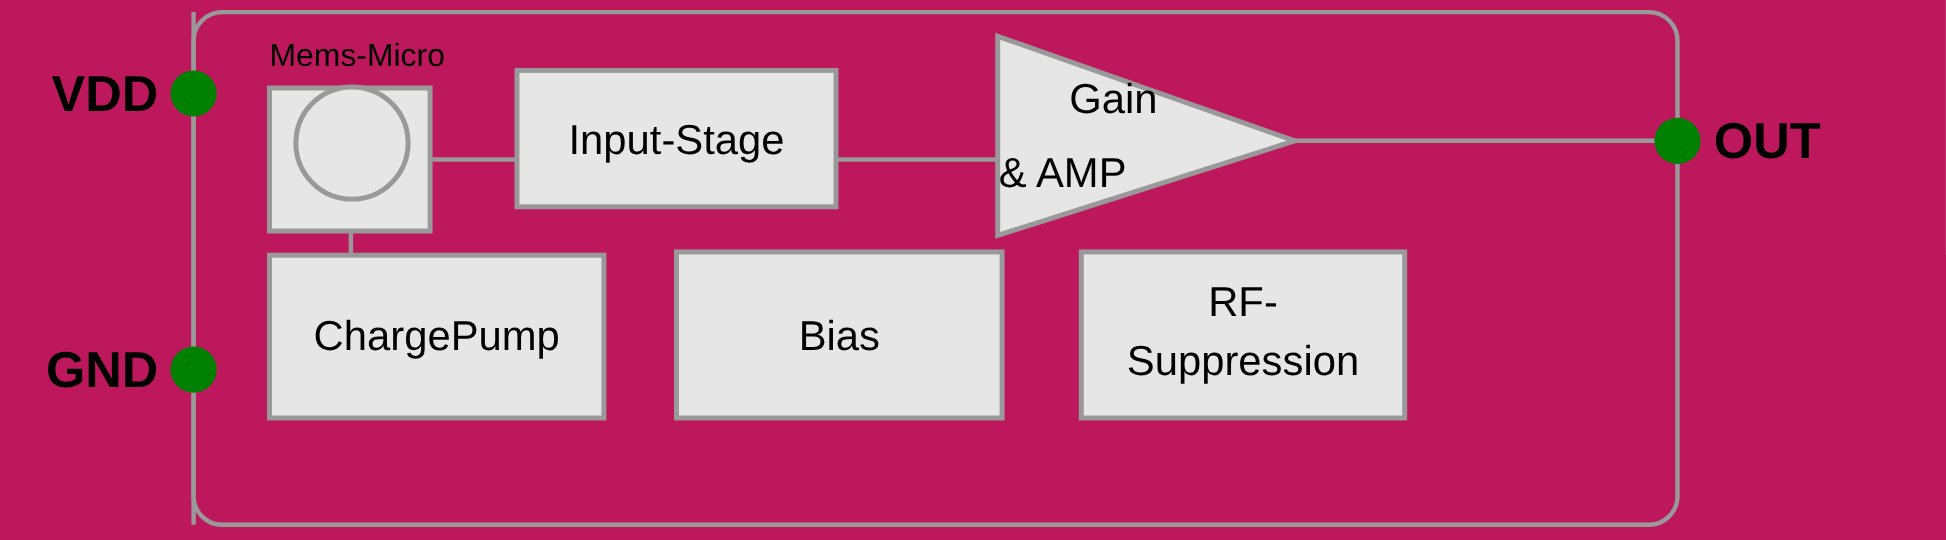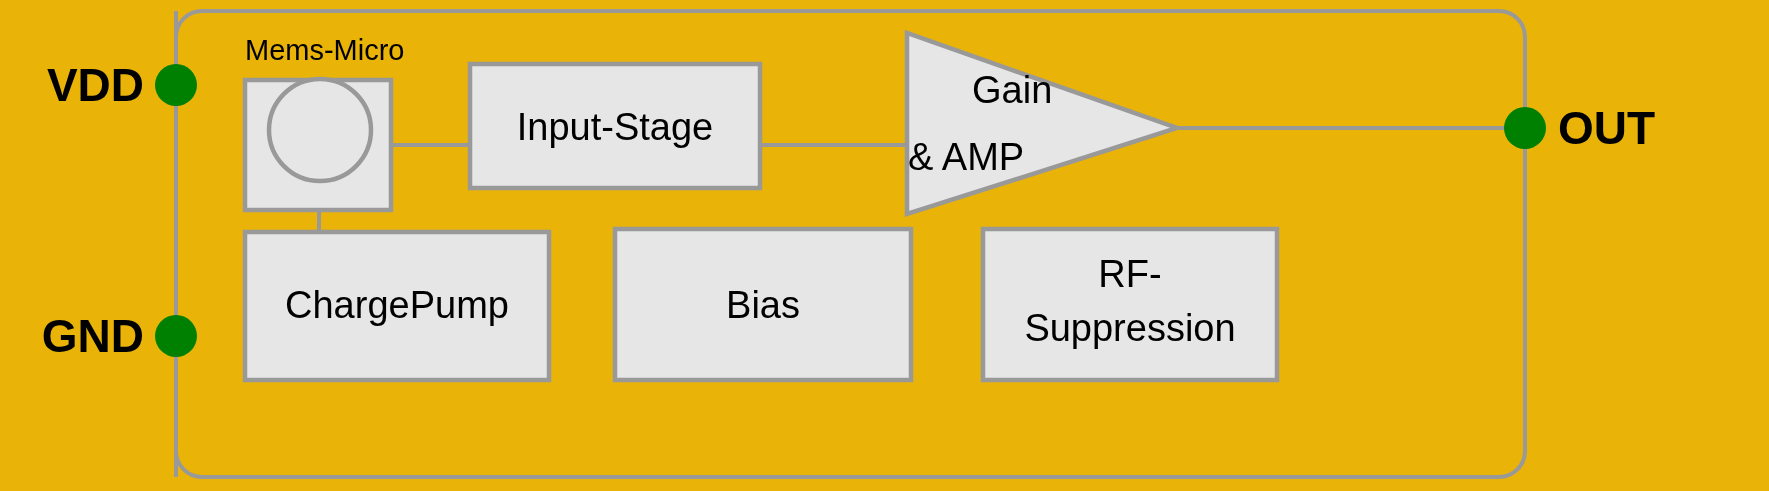--- a/index.html
+++ b/index.html
@@ -7,21 +7,21 @@
     padding: 0;
     background: #ffffff;
   }
   body {
     font-family: "Liberation Sans", sans-serif;
   }
   #stage {
     position: relative;
     width: 1769px;
     height: 491px;
-    background: #eab308;
+    background: #be185d;
     overflow: hidden;
   }
   #diagram-svg {
     position: absolute;
     left: 0;
     top: 0;
     width: 1769px;
     height: 491px;
   }
   .chip-outline {

